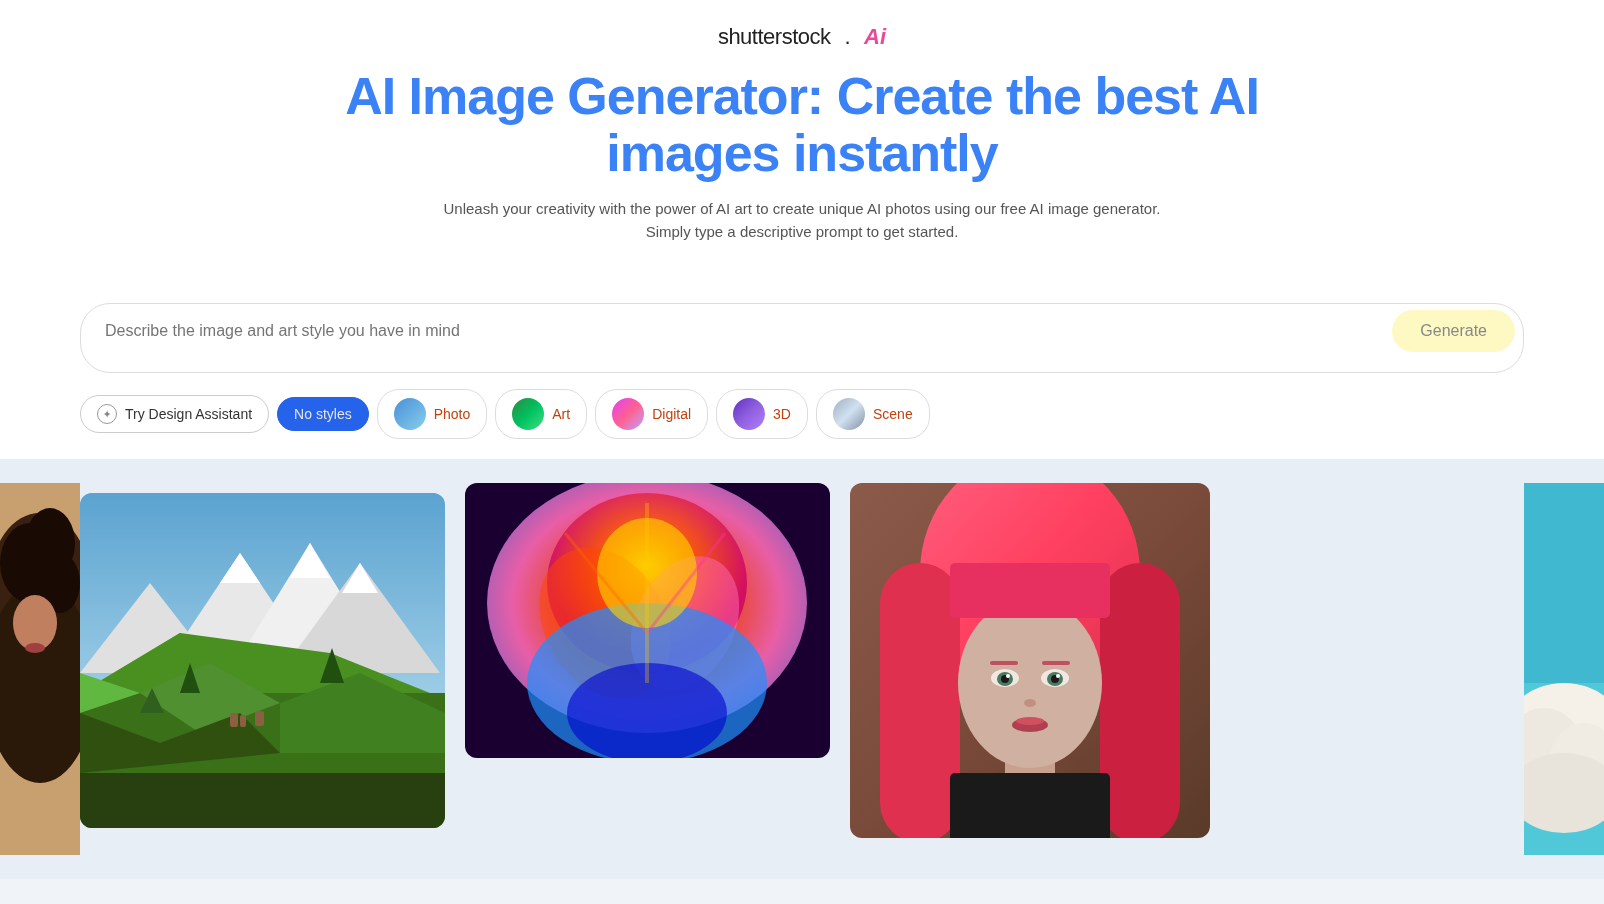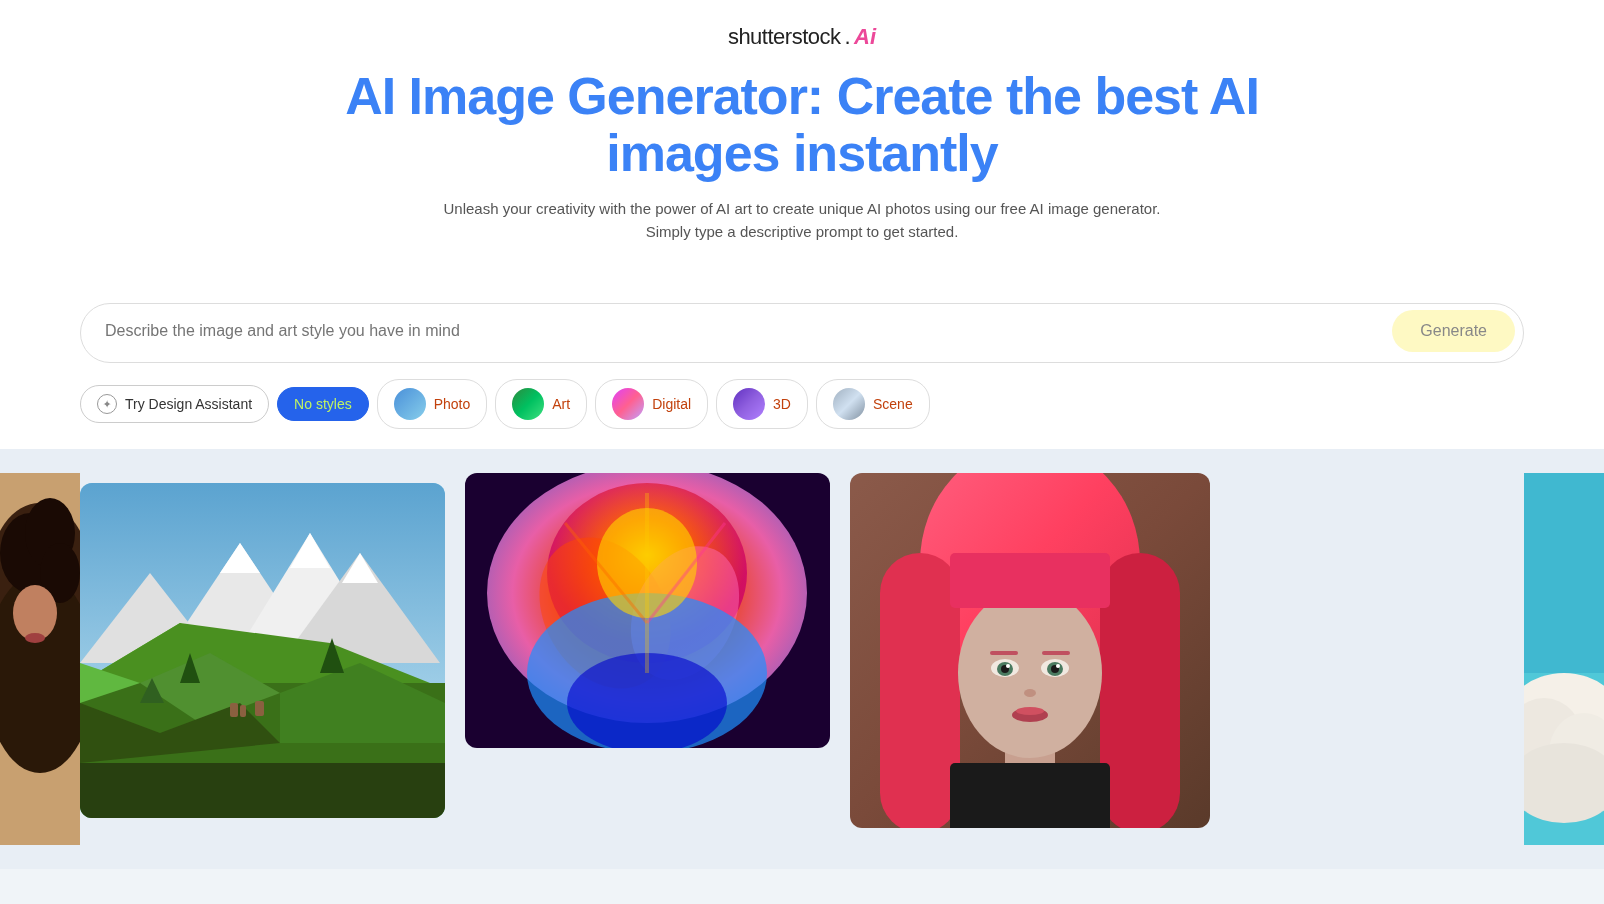--- a/index.html
+++ b/index.html
@@ -15,21 +15,21 @@
       background: white;
       padding: 24px 0 20px;
       text-align: center;
     }
 
     .logo-container {
       display: flex;
       align-items: center;
       justify-content: center;
       margin-bottom: 18px;
-      gap: 4px;
+      gap: 14px;
     }
 
     .logo-text {
       font-size: 22px;
       font-weight: 500;
       color: #222;
       letter-spacing: -0.5px;
     }
 
     .logo-ai {
@@ -61,21 +61,21 @@
     .search-section {
       background: white;
       padding: 24px 80px 0;
     }
 
     .search-bar-wrapper {
       border: 1.5px solid #ddd;
       border-radius: 30px;
       display: flex;
       align-items: center;
-      padding: 0 8px 4px 24px;
+      padding: 0 8px 14px 24px;
       background: white;
       margin-bottom: 16px;
     }
 
     .search-input {
       flex: 1;
       border: none;
       outline: none;
       font-size: 16px;
       color: #aaa;
@@ -114,21 +114,21 @@
       background: white;
       cursor: pointer;
       font-size: 14px;
       font-weight: 500;
       color: #c2410c;
       white-space: nowrap;
     }
 
     .filter-btn.active {
       background: #2563eb;
-      color: #bef264;
+      color: #e5e5e5;
       border-color: #2563eb;
     }
 
     .filter-btn.design-assistant {
       border: 1.5px solid #ccc;
       background: white;
       color: #333;
     }
 
     .filter-icon-thumb {

